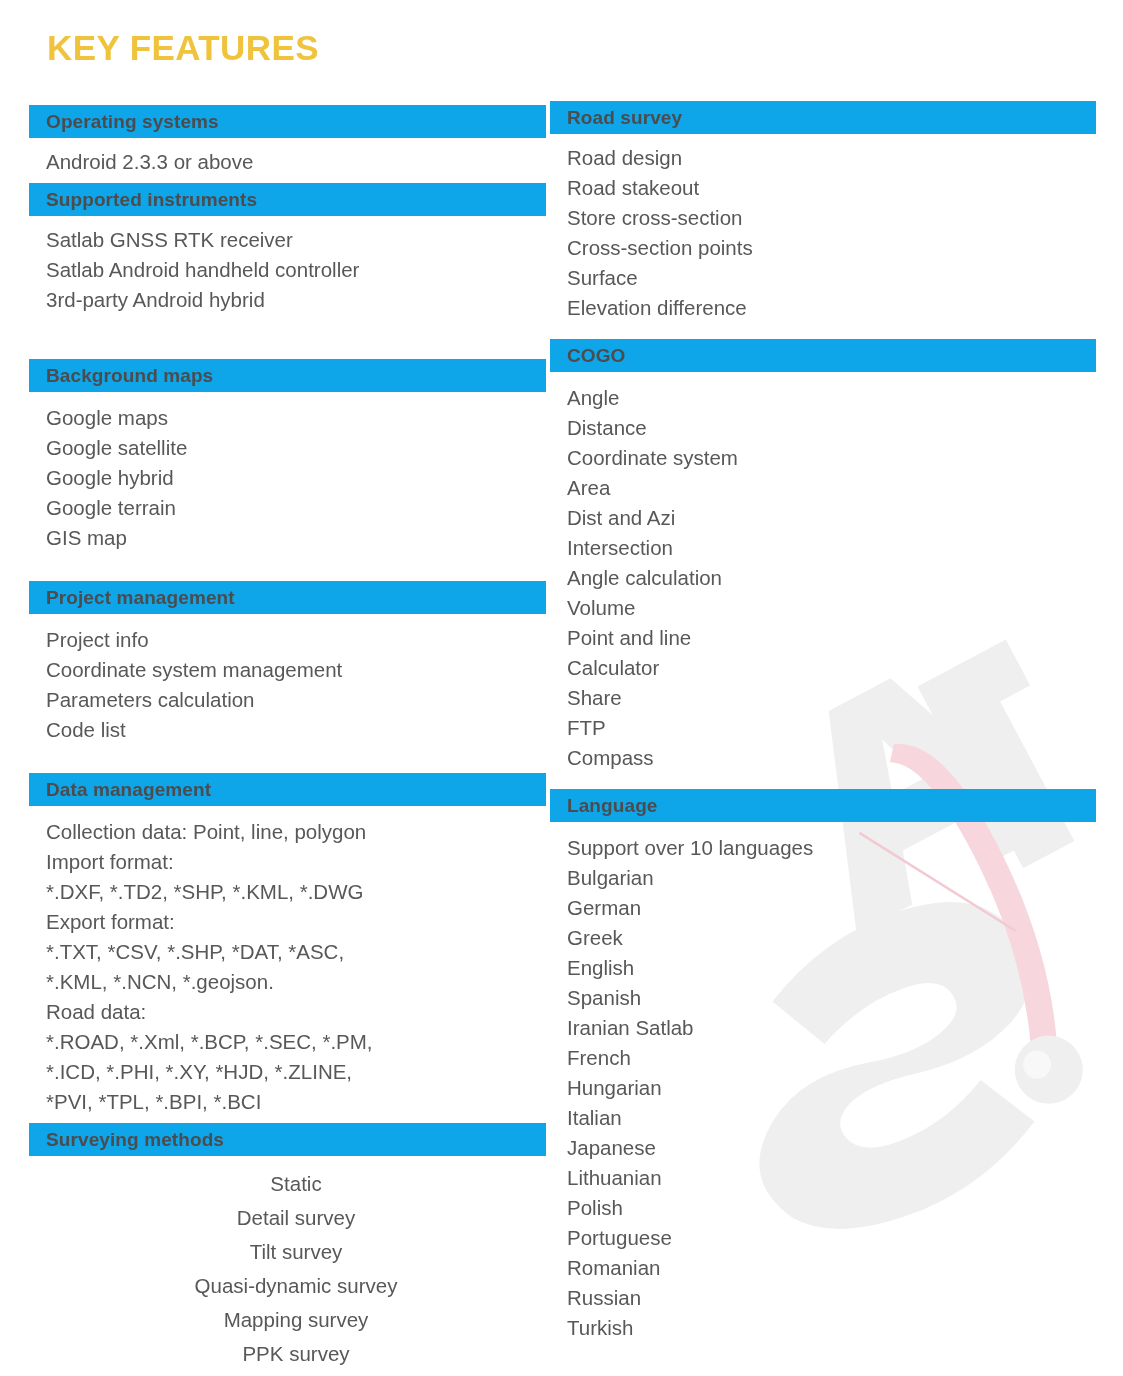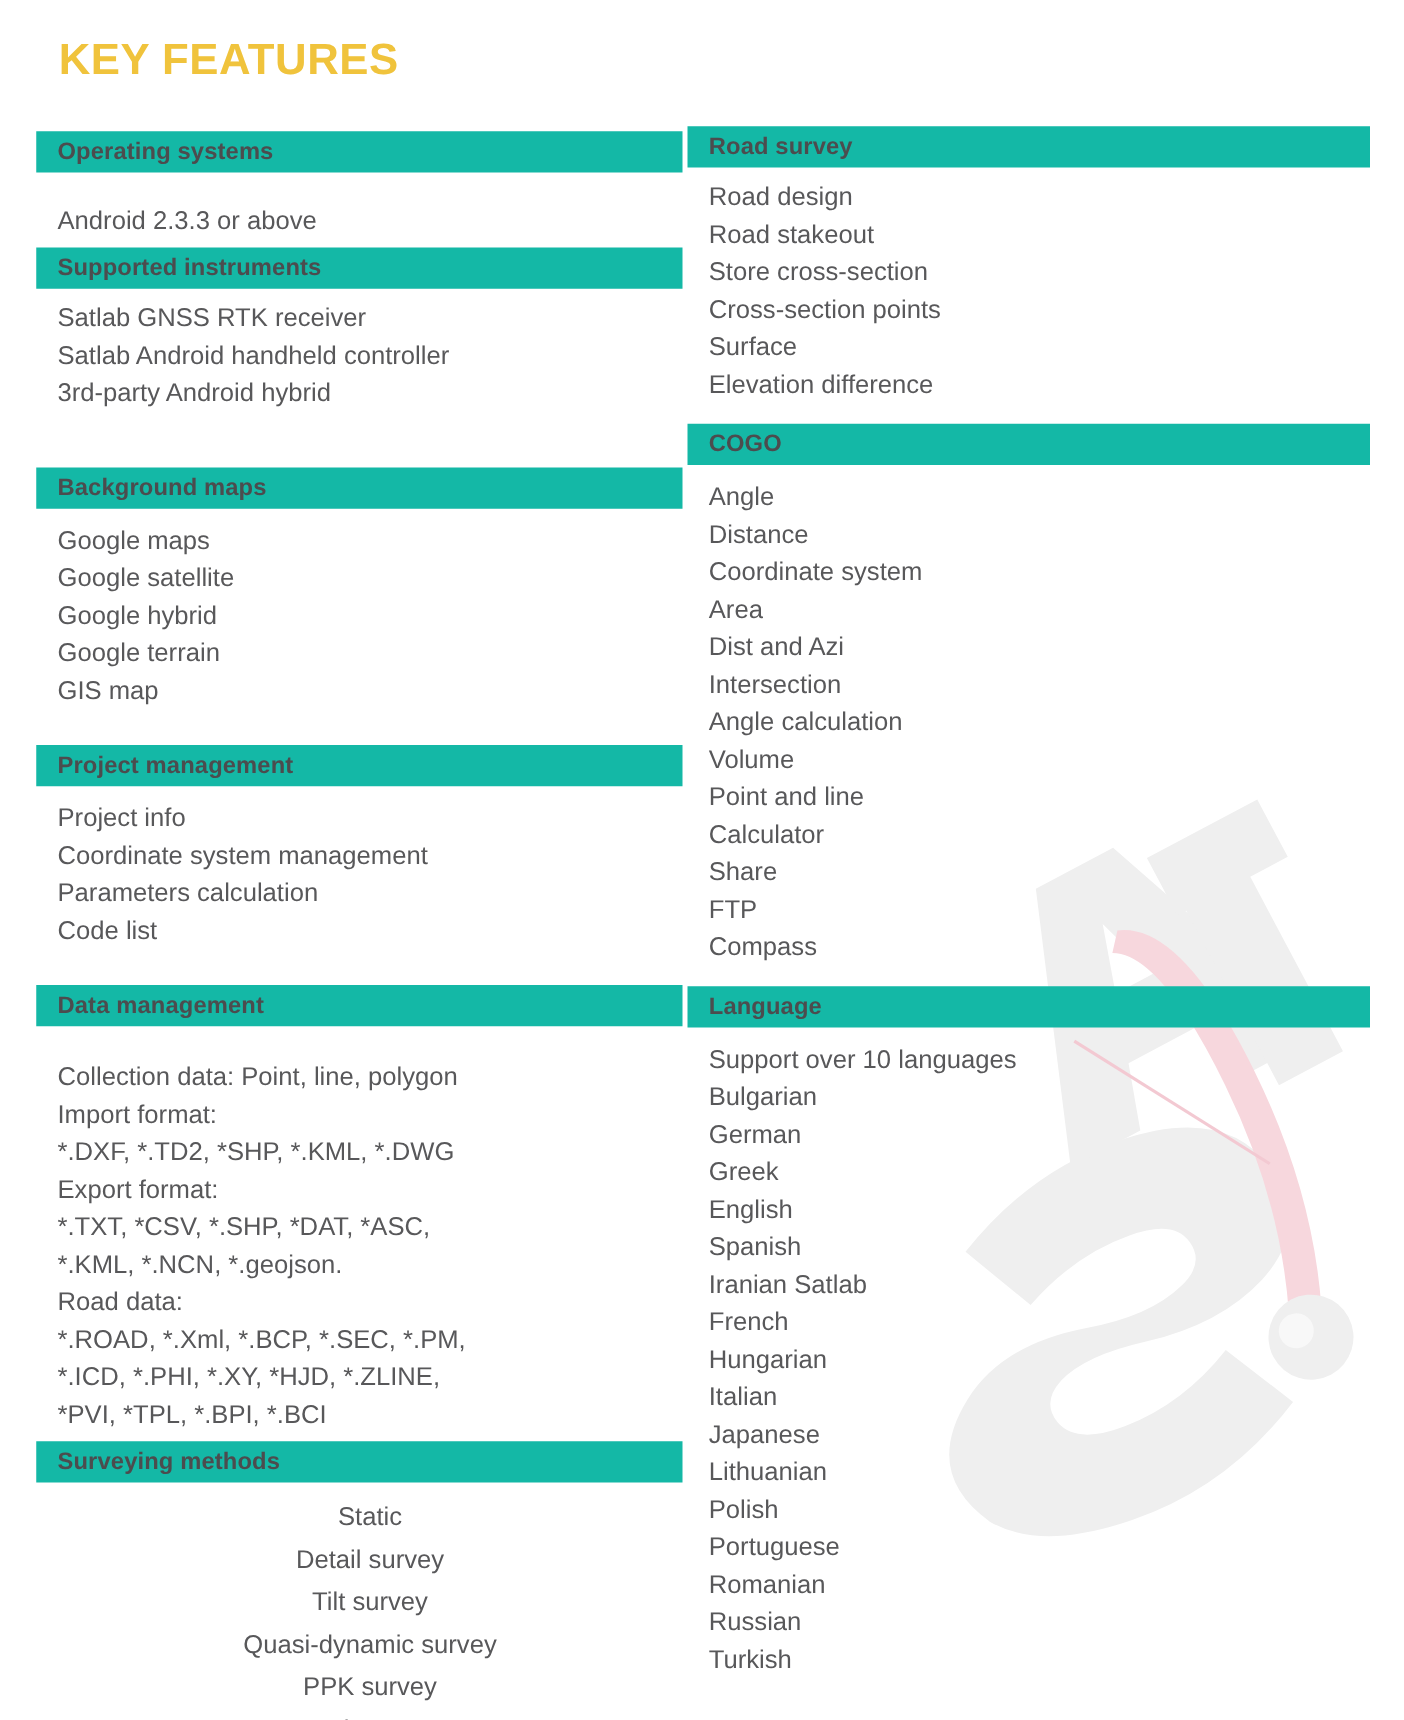--- a/index.html
+++ b/index.html
@@ -69,21 +69,21 @@
   .col-right {
     width: 577px;
     padding-left: 4px;
     padding-right: 27px;
     margin-top: -4px;
   }
 
   .section { margin-bottom: 0; }
 
   .section-bar {
-    background: #14b8a6;
+    background: #0ea5e9;
     height: 33px;
     display: flex;
     align-items: center;
     padding-left: 17px;
     box-sizing: border-box;
   }
   .section-bar .bar-title {
     font-size: 19px;
     font-weight: bold;
     color: #4c4c4e;
@@ -97,21 +97,21 @@
     padding-bottom: 12px;
   }
   .section-body .line {
     font-size: 20.5px;
     line-height: 30px;
     color: #58585a;
     white-space: pre;
   }
 
   
-  .gap-sm  { padding-bottom: 6px; margin-top: 15px; }
+  .gap-sm  { padding-bottom: 6px; }
   .gap-md  { padding-bottom: 16px; }
   .gap-lg  { padding-bottom: 28px; }
   .gap-xl  { padding-bottom: 44px; }
   .tight   { padding-top: 9px; }
   .loose-lines .line { line-height: 34px; text-align: center; }
 </style>
 </head>
 <body>
 
 <div class="watermark">
@@ -205,22 +205,22 @@
 
       <div class="section">
         <div class="section-bar">
           <span class="bar-title">Surveying methods</span>
         </div>
         <div class="section-body loose-lines">
           <div class="line">Static</div>
           <div class="line">Detail survey</div>
           <div class="line">Tilt survey</div>
           <div class="line">Quasi-dynamic survey</div>
+          <div class="line">Mapping survey</div>
           <div class="line">PPK survey</div>
-          <div class="line">Mapping survey</div>
         </div>
       </div>
 
     </div>
 
     <div class="col col-right">
 
       <div class="section">
         <div class="section-bar">
           <span class="bar-title">Road survey</span>

